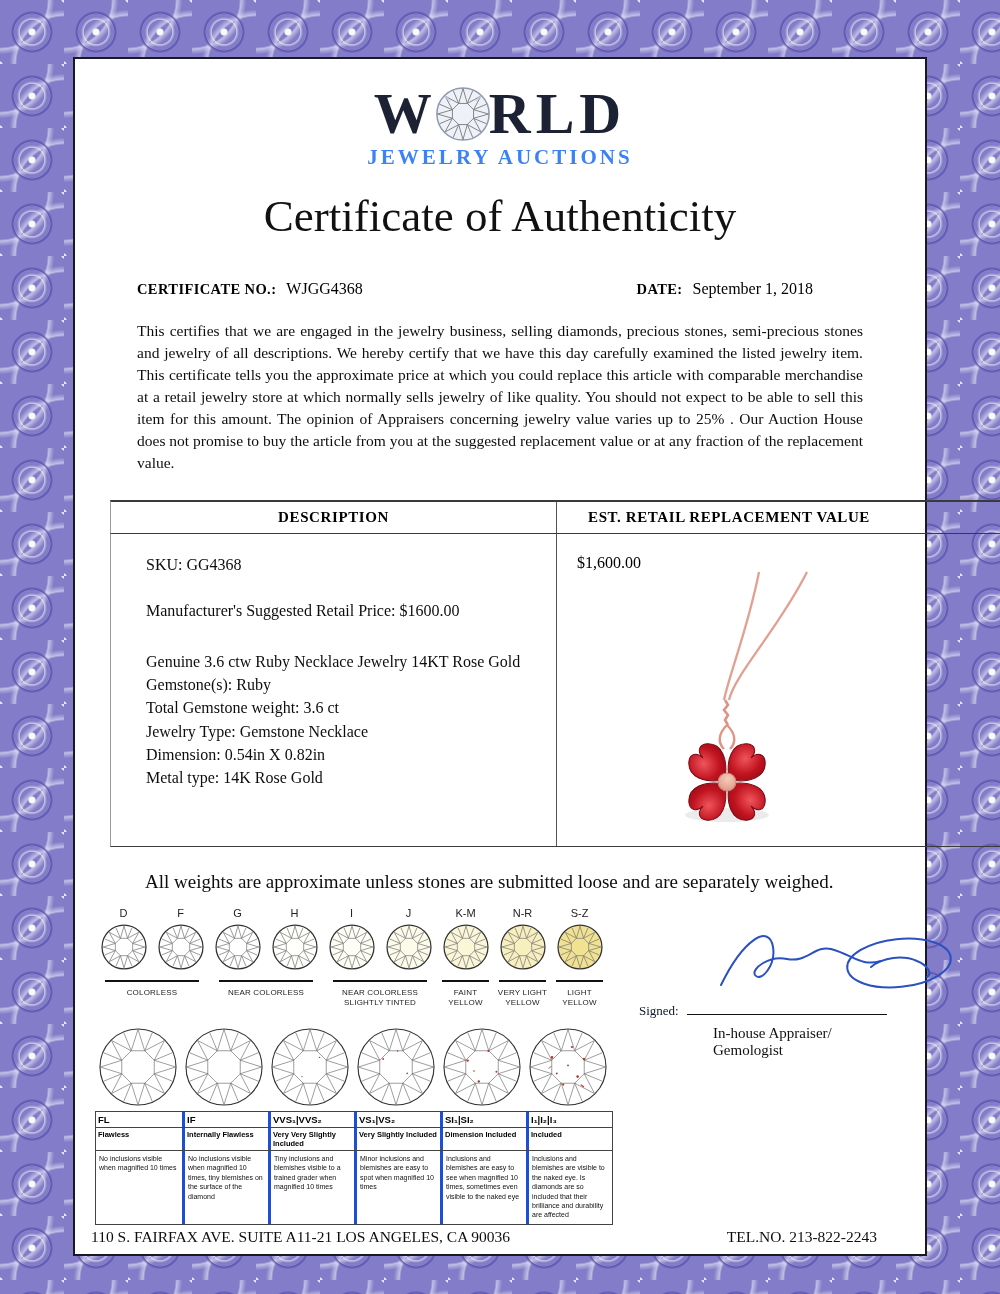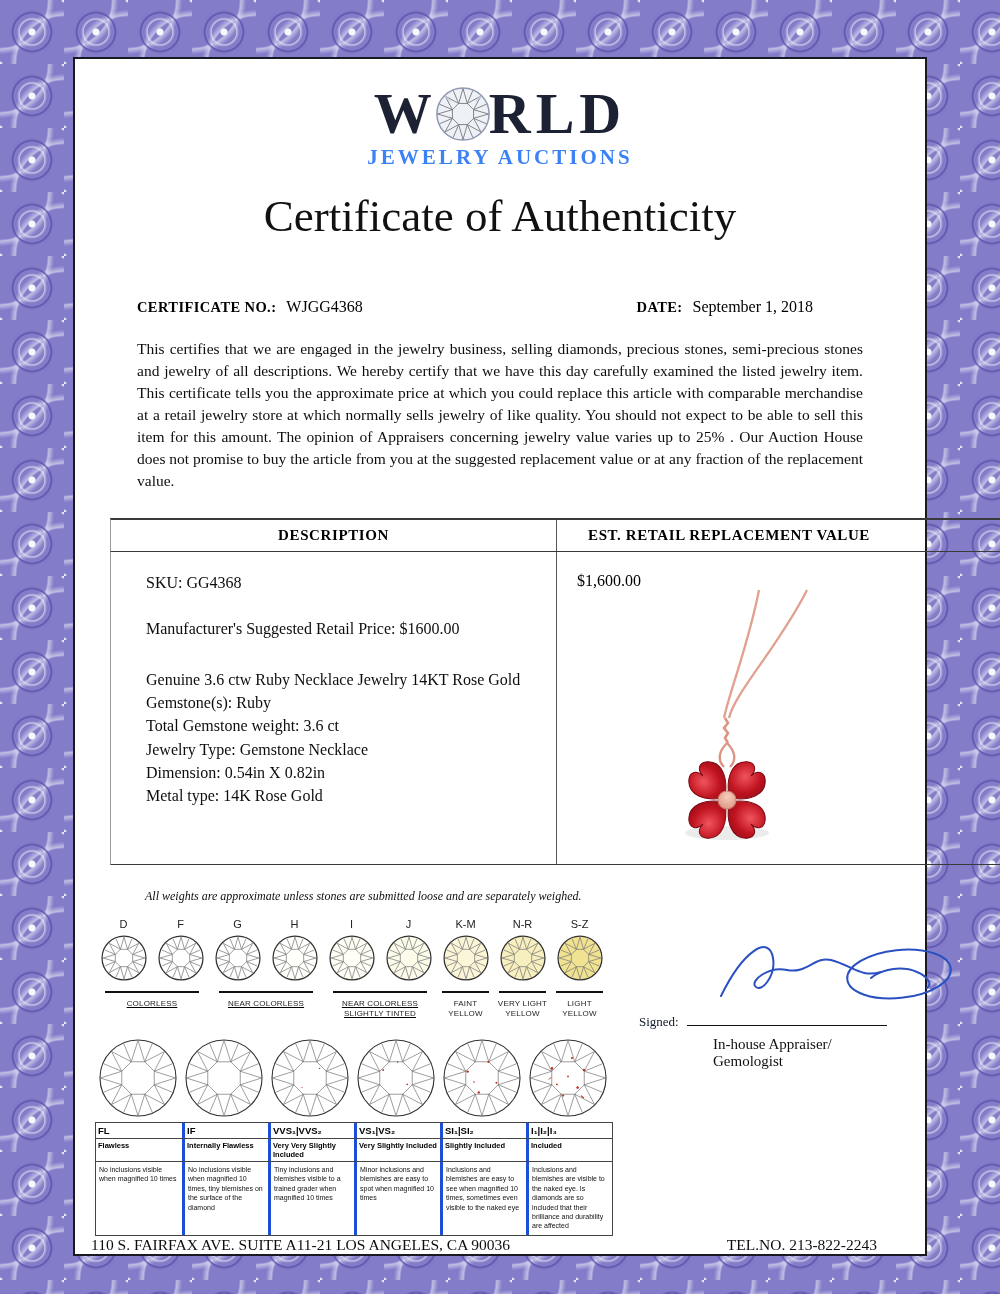--- a/index.html
+++ b/index.html
@@ -29,21 +29,21 @@
     font-size:58px; font-weight:bold; color:#1c2133; letter-spacing:5px; line-height:1;
     display:inline-flex; align-items:center;
   }
   .logo-diamond{ width:56px; height:56px; margin:0 -2px; }
   .logo-sub{
     color:#3b82f6; font-weight:bold; font-size:21px; letter-spacing:3px; margin-top:2px;
   }
   
   .title{ text-align:center; font-size:45px; color:#111; margin-top:20px; }
   
-  .meta{ display:flex; margin-top:56px; padding:0 0 0 62px; font-size:16px; }
+  .meta{ display:flex; margin-top:38px; padding:0 0 0 62px; font-size:16px; }
   .meta-label{ font-weight:bold; font-size:14.5px; letter-spacing:.4px; }
   .meta-value{ margin-left:10px; }
   .meta-right{ margin-left:auto; margin-right:112px; display:flex; align-items:baseline;text-align:center; }
   .meta-left{ display:flex; align-items:baseline; }
   
   .intro{ margin:22px 62px 0 62px; font-size:15.5px; line-height:1.42; text-align:justify; color:#0d0d0d; }
   
   .cert-table{ margin:26px 0 0 35px; width:937px; }
   .t-head{ display:grid; grid-template-columns:445px 345px;
     border-top:2px solid #3a3a3a; border-bottom:1.5px solid #3a3a3a;
@@ -53,30 +53,30 @@
   .t-body{ display:grid; grid-template-columns:445px 345px; min-height:312px;
     border-bottom:1.5px solid #3a3a3a; border-left:1px solid #9a9a9a; border-right:1px solid #9a9a9a; }
   .t-cell-left{ padding:22px 12px 14px 35px; font-size:16px; color:#0d0d0d; }
   .t-cell-right{ border-left:1px solid #555; position:relative; }
   .sku-line{ }
   .msrp-line{ margin-top:28px; }
   .detail-lines{ margin-top:30px; line-height:1.45; }
   .value-text{ padding:20px 0 0 20px; font-size:16px; }
   .necklace-svg{ position:absolute; top:36px; left:52px; }
   
-  .weights-note{ margin:24px 16px 0 70px; font-size:12px; color:#0d0d0d;font-style:italic; }
+  .weights-note{ margin:24px 16px 0 70px; font-size:19px; color:#0d0d0d; }
   
   .charts-row{ display:flex; margin:14px 0 0 20px; }
   .charts-left{ width:518px; flex:none; }
   .color-letters{ display:grid; grid-template-columns:repeat(9,57px); font-family:"Liberation Sans",sans-serif; font-size:11px; color:#222; text-align:center; }
   .color-circles{ display:grid; grid-template-columns:repeat(9,57px); margin-top:5px; }
   .color-circles svg{ display:block; margin:0 auto; }
   .color-groups{ display:grid; grid-template-columns:repeat(9,57px); margin-top:10px; }
   .grp{ text-align:center; }
-  .grp-2{ grid-column:span 2;text-decoration:underline; } .grp-1{ grid-column:span 1; }
+  .grp-2{ grid-column:span 2; } .grp-1{ grid-column:span 1; }
   .grp-bar{ border-top:2.5px solid #111; width:82%; margin:0 auto; }
   .grp-label{ font-family:"Liberation Sans",sans-serif; font-size:8px; color:#222; margin-top:6px; line-height:1.3; letter-spacing:.2px; }
   
   .clarity{ margin-top:18px; width:518px; }
   .clarity-circles{ display:grid; grid-template-columns:repeat(6,86px); }
   .clarity-circles svg{ display:block; margin:0 auto; }
   .clarity-table{ border:1px solid #444; margin-top:4px; font-family:"Liberation Sans",sans-serif; }
   .ct-row{ display:grid; grid-template-columns:repeat(6,1fr); }
   .ct-row > div{ text-align:left; padding:2px 2px; }
   .ct-row > div + div{ border-left:3px solid #1d4ed8; }
@@ -348,21 +348,21 @@
             <div>VVS₁|VVS₂</div>
             <div>VS₁|VS₂</div>
             <div>SI₁|SI₂</div>
             <div>I₁|I₂|I₃</div>
           </div>
           <div class="ct-row ct-names">
             <div>Flawless</div>
             <div>Internally Flawless</div>
             <div>Very Very Slightly Included</div>
             <div>Very Slightly Included</div>
-            <div>Slightly Included</div>
+            <div>Dimension Included</div>
             <div>Included</div>
           </div>
           <div class="ct-row ct-descs">
             <div>No inclusions visible when magnified 10 times</div>
             <div>No inclusions visible when magnified 10 times, tiny blemishes on the surface of the diamond</div>
             <div>Tiny inclusions and blemishes visible to a trained grader when magnified 10 times</div>
             <div>Minor inclusions and blemishes are easy to spot when magnified 10 times</div>
             <div>Inclusions and blemishes are easy to see when magnified 10 times, sometimes even visible to the naked eye</div>
             <div>Inclusions and blemishes are visible to the naked eye. Is diamonds are so included that their brilliance and durability are affected</div>
           </div>

